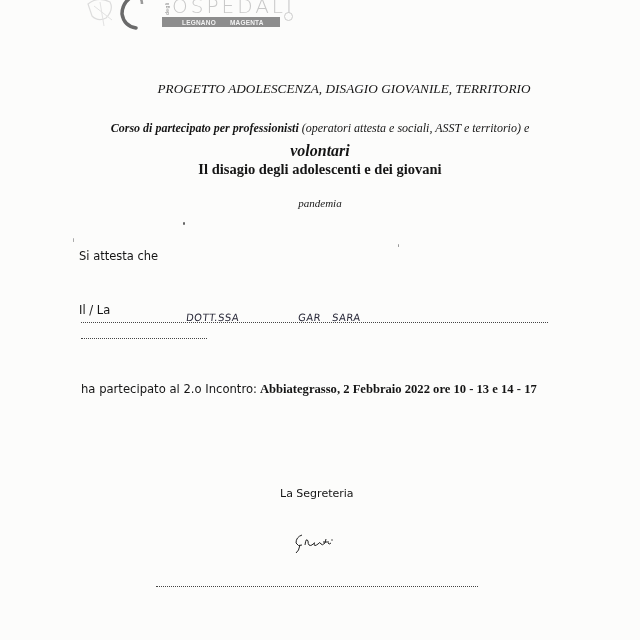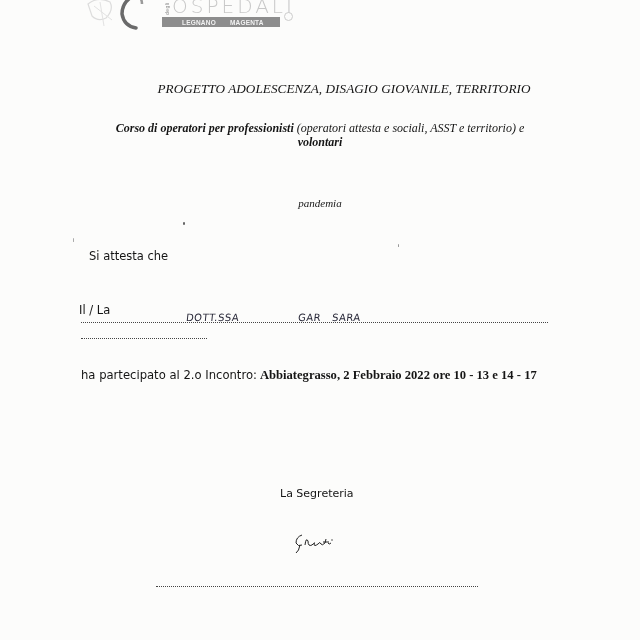--- a/index.html
+++ b/index.html
@@ -100,22 +100,22 @@
       letter-spacing: 0.05px;
       padding-left: 24px;
     }
     .course-line1 {
       top: 121px;
       font-size: 12px;
       font-style: italic;
     }
     .course-line1 .b { font-weight: bold; }
     .course-line2 {
-      top: 135px;
-      font-size: 12px;
+      top: 142px;
+      font-size: 16px;
       font-style: italic;
       font-weight: bold;
     }
     .main-title {
       top: 161px;
       font-size: 14.5px;
       font-weight: bold;
     }
     .subtitle1 {
       top: 183px;
@@ -123,21 +123,21 @@
       font-style: italic;
     }
     .subtitle2 {
       top: 197px;
       font-size: 11px;
       font-style: italic;
     }
 
     .attest {
       position: absolute;
-      left: 89px;
+      left: 79px;
       top: 249px;
       font-size: 11.5px;
     }
     .il-la {
       position: absolute;
       left: 79px;
       top: 303px;
       font-size: 11.5px;
     }
     .dotline {
@@ -156,21 +156,21 @@
       letter-spacing: 0.5px;
       transform: skewX(-6deg);
     }
     .hw-title { left: 186px; top: 312px; }
     .hw-surname { left: 298px; top: 312px; }
     .hw-name { left: 332px; top: 312px; }
 
     .participation {
       position: absolute;
       left: 81px;
-      top: 368px;
+      top: 382px;
       font-size: 12px;
       white-space: nowrap;
     }
     .participation .lead {
       font-family: "DejaVu Sans", sans-serif;
       font-size: 11.6px;
     }
     .participation .details {
       font-family: "Liberation Serif", serif;
       font-weight: bold;
@@ -215,23 +215,24 @@
     <span class="logo-ospedali">OSPEDALI</span>
     <div class="logo-band">
       <span>LEGNANO</span>
       <span>MAGENTA</span>
     </div>
     <div class="logo-circle"></div>
   </div>
 
   <div class="center-line serif project-title">PROGETTO ADOLESCENZA, DISAGIO GIOVANILE, TERRITORIO</div>
 
-  <div class="center-line serif course-line1"><span class="b">Corso di operatori per professionisti</span><span> (operatori attesta e sociali, ASST e territorio) e</span></div>
+  <div class="center-line serif course-line1"><span class="b">Corso di partecipato per professionisti</span><span> (operatori attesta e sociali, ASST e territorio) e</span></div>
   <div class="center-line serif course-line2">volontari</div>
 
+  <div class="center-line serif main-title">Il disagio degli adolescenti e dei giovani</div>
   <div class="center-line serif subtitle2">pandemia</div>
 
   <div class="attest sans">Si attesta che</div>
 
   <div class="il-la sans">Il / La</div>
   <div class="dotline dots1"></div>
   <div class="dotline dots2"></div>
 
   <span class="handwritten hw-title">DOTT.SSA</span>
   <span class="handwritten hw-surname">GAR</span>

